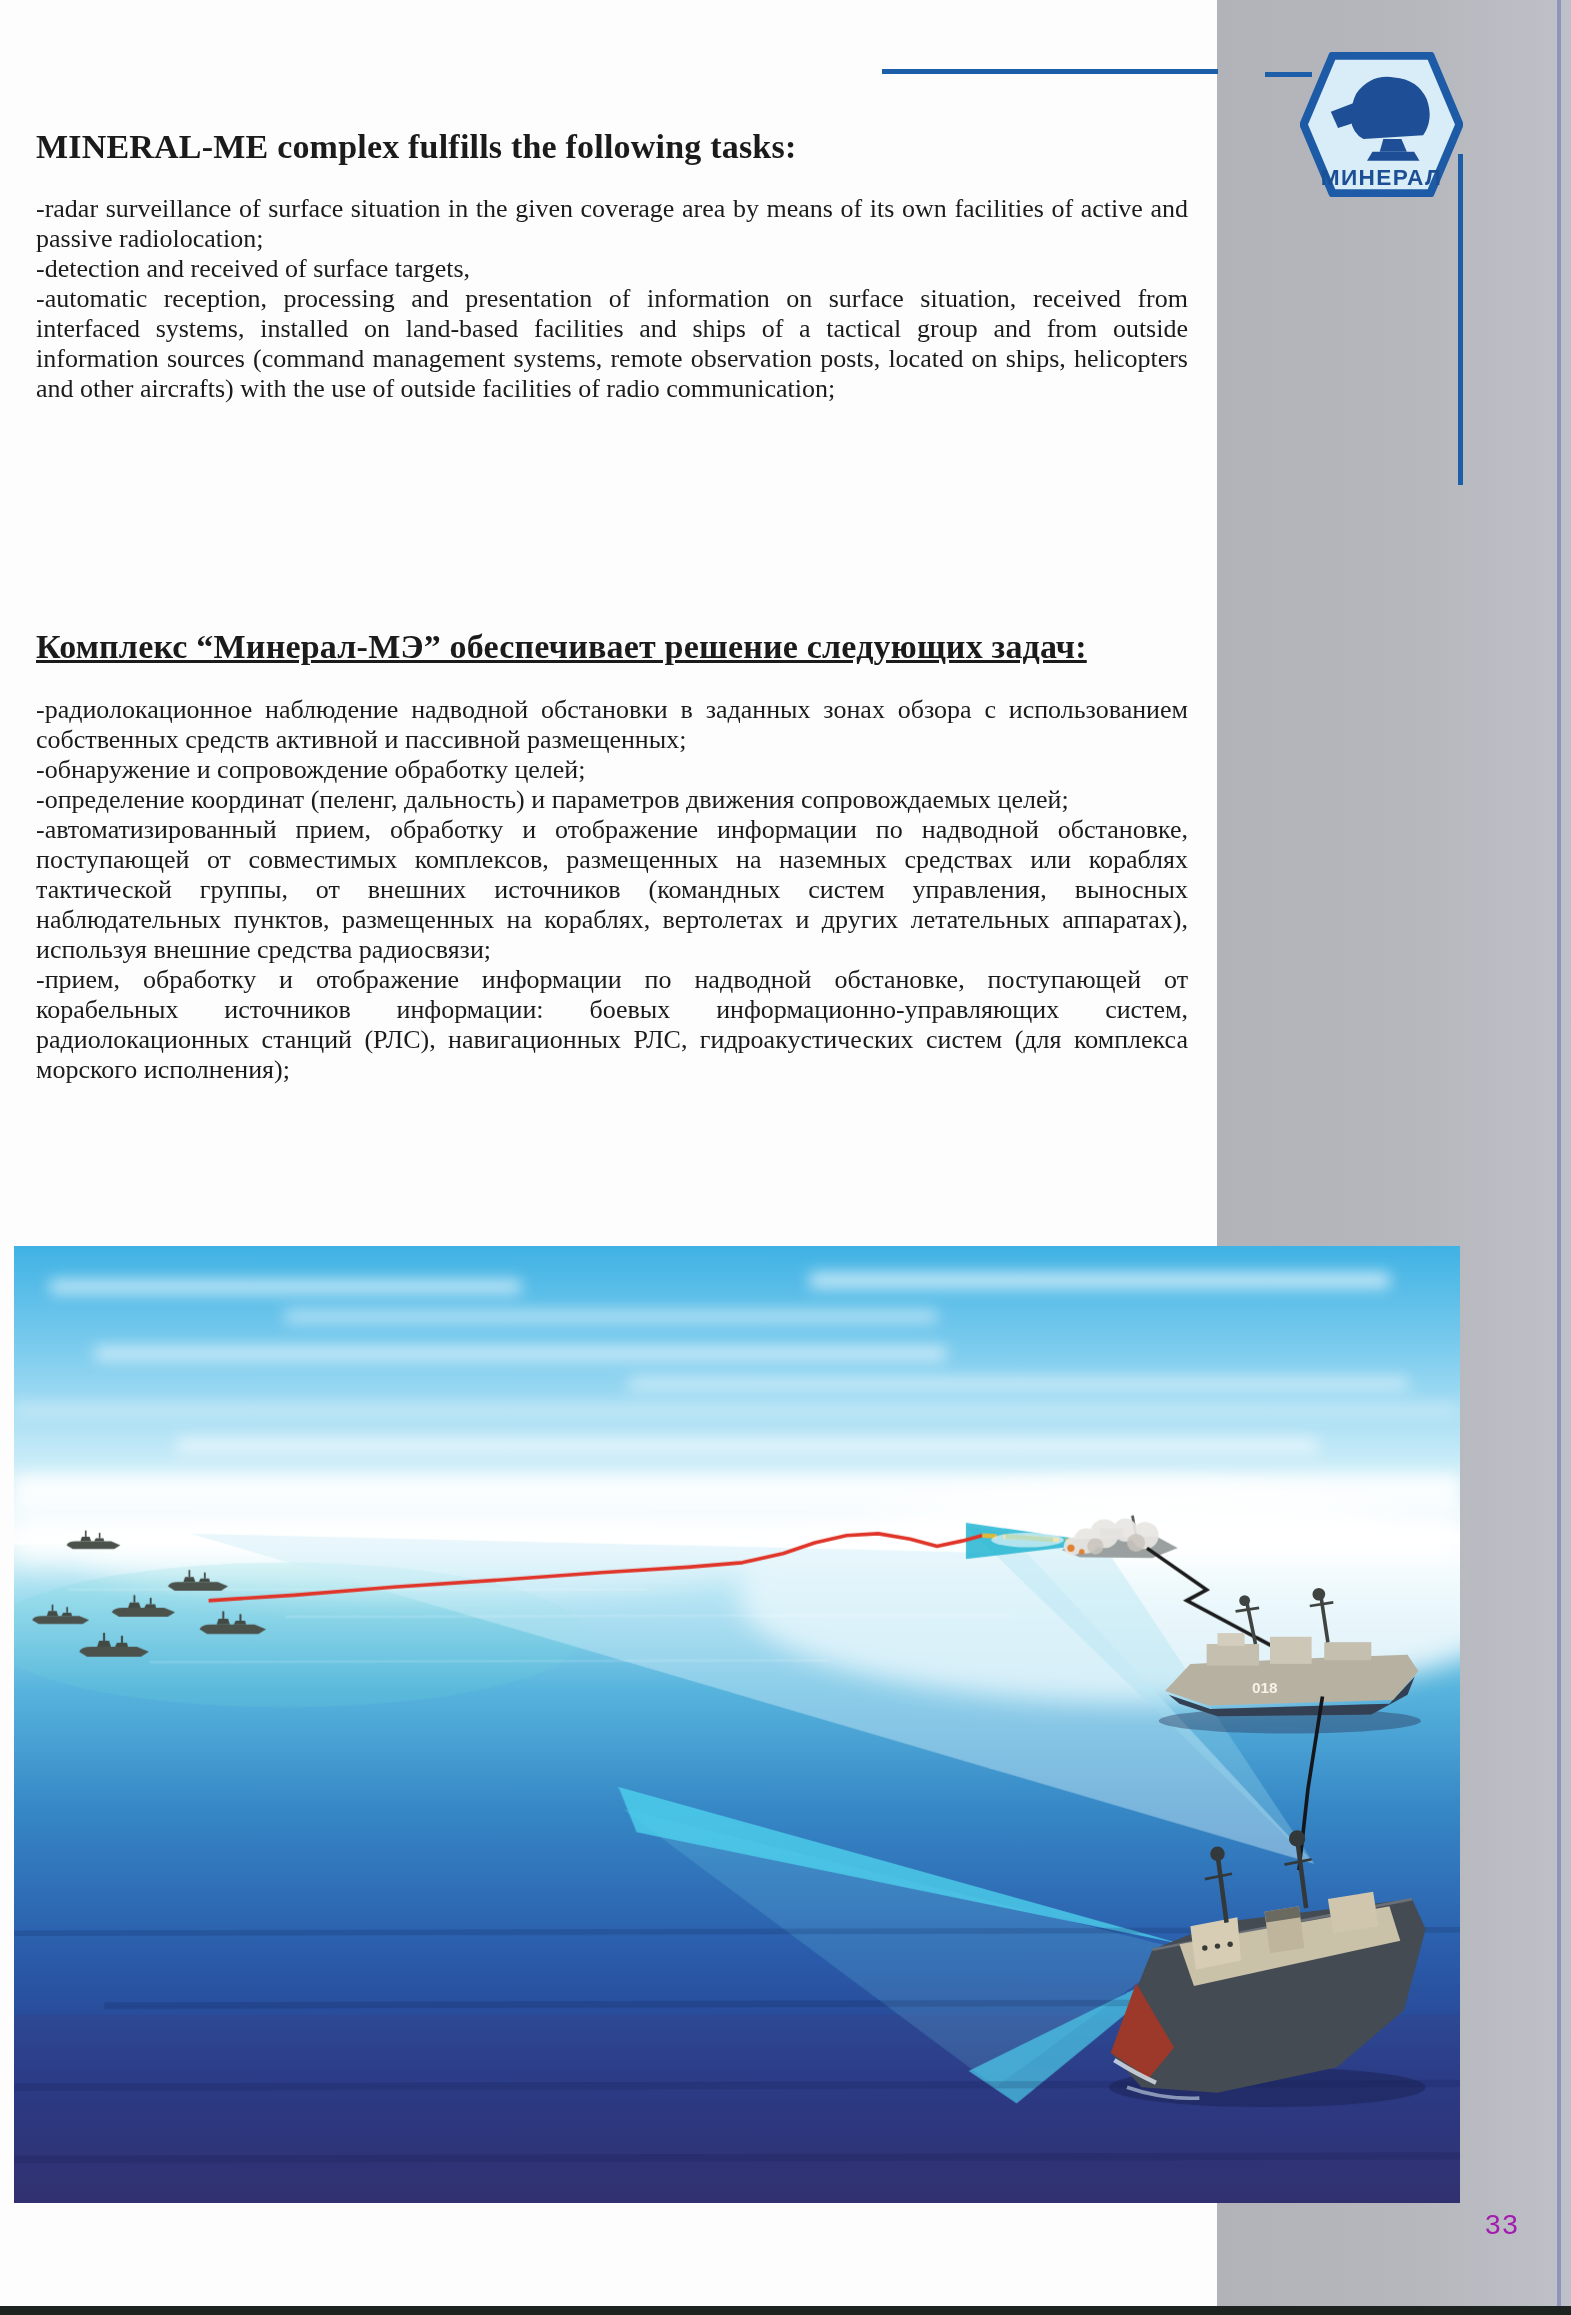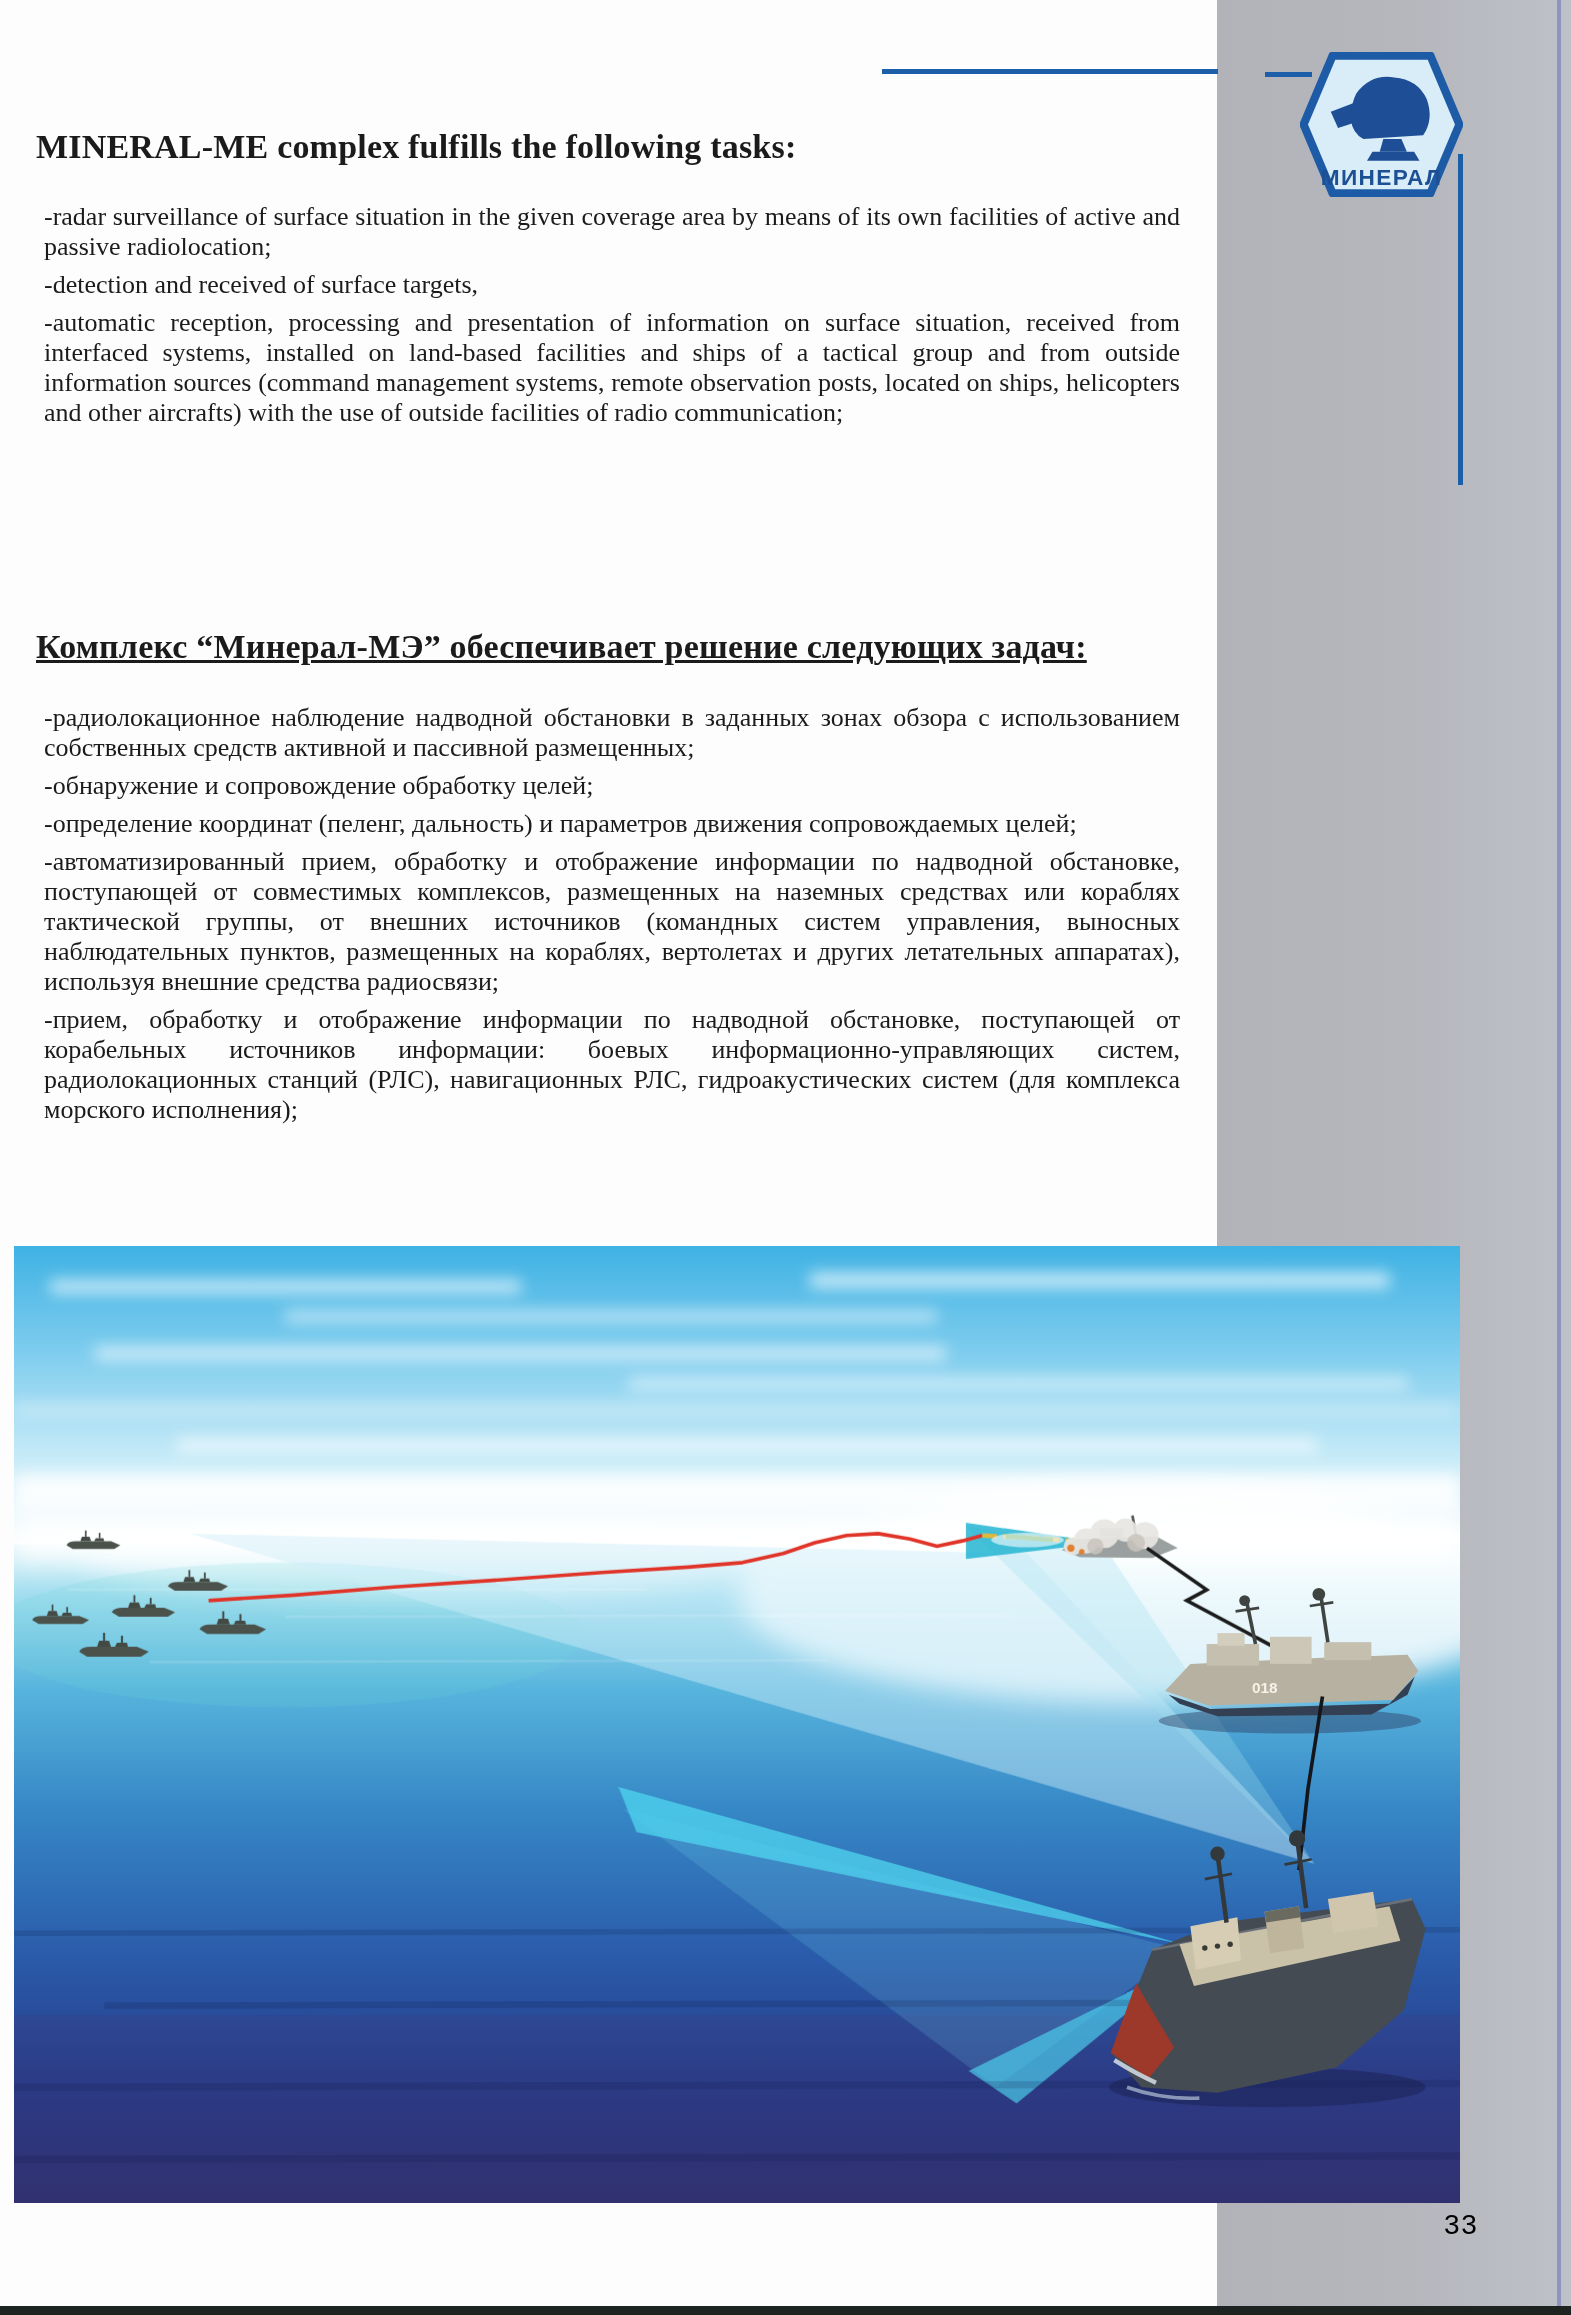--- a/index.html
+++ b/index.html
@@ -25,25 +25,25 @@
     font-size:34px; font-weight:bold; letter-spacing:0.2px;
   }
   .en-head { top:128px; }
   .ru-head { top:628px;text-decoration:underline; }
   .en-body, .ru-body {
     position:absolute; left:36px; width:1152px;
     font-size:26px; line-height:30px; text-align:justify;
   }
   .en-body { top:194px; }
   .ru-body { top:695px; }
-  .en-body p, .ru-body p { margin:8px; }
+  .en-body p, .ru-body p { margin:0; }
   .sea { position:absolute; left:13.6px; top:1246px; width:1446px; height:957px; }
   .pagenum {
-    position:absolute; left:1444px; top:2209px;
-    font-family:"Liberation Sans", sans-serif; font-size:28px; color:#000000; letter-spacing:1.8px;
+    position:absolute; left:1485px; top:2209px;
+    font-family:"Liberation Sans", sans-serif; font-size:28px; color:#a21caf; letter-spacing:1.8px;
   }
   .bottom-bar { position:absolute; left:0; top:2306px; width:1571px; height:10px; background:#1d2321; }
 </style>
 </head>
 <body>
 
 <div class="sidebar"></div>
 <div class="sidebar-edge-line"></div>
 
 <div class="hline hline1"></div>

